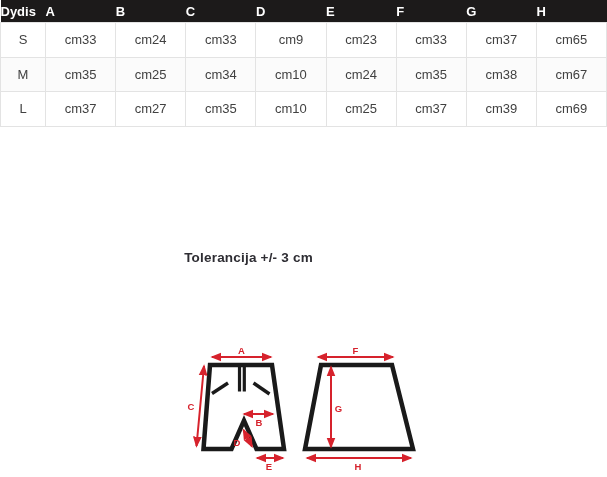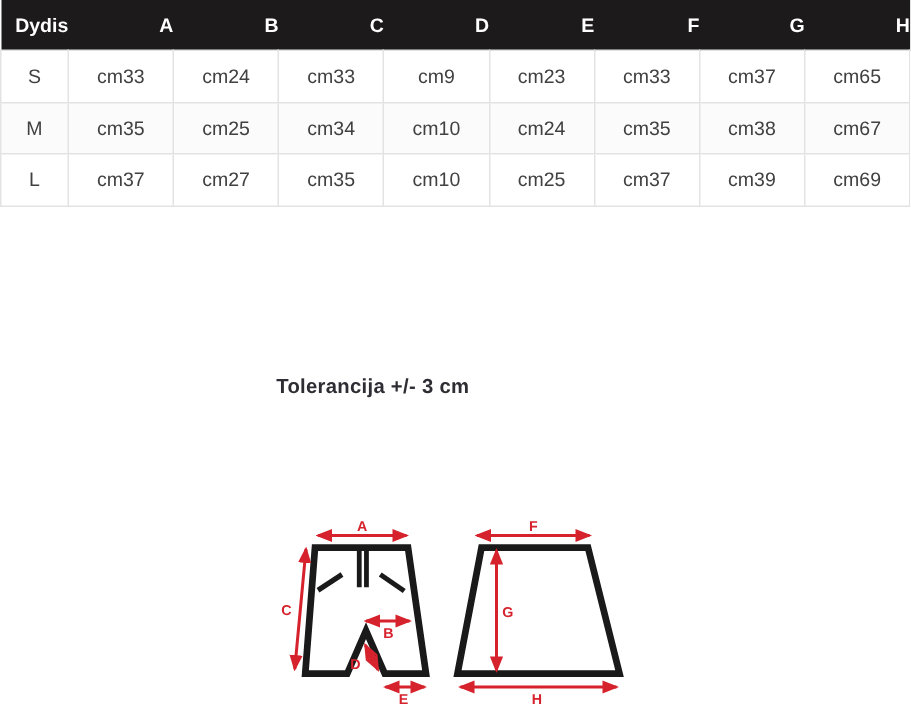--- a/index.html
+++ b/index.html
@@ -16,22 +16,22 @@
     top: 0; left: 0;
     width: 607px;
     border-collapse: collapse;
     table-layout: fixed;
   }
   table.size-table th {
     background: #1c1a1a;
     color: #ffffff;
     font-size: 13px;
     font-weight: 600;
-    height: 33px;
-    text-align: right;
+    height: 22px;
+    text-align: left;
     border: none;
     padding: 0;
   }
   table.size-table td {
     border: 1px solid #e3e3e3;
     color: #414141;
     font-size: 13px;
     font-weight: 400;
     height: 33.5px;
     text-align: center;

